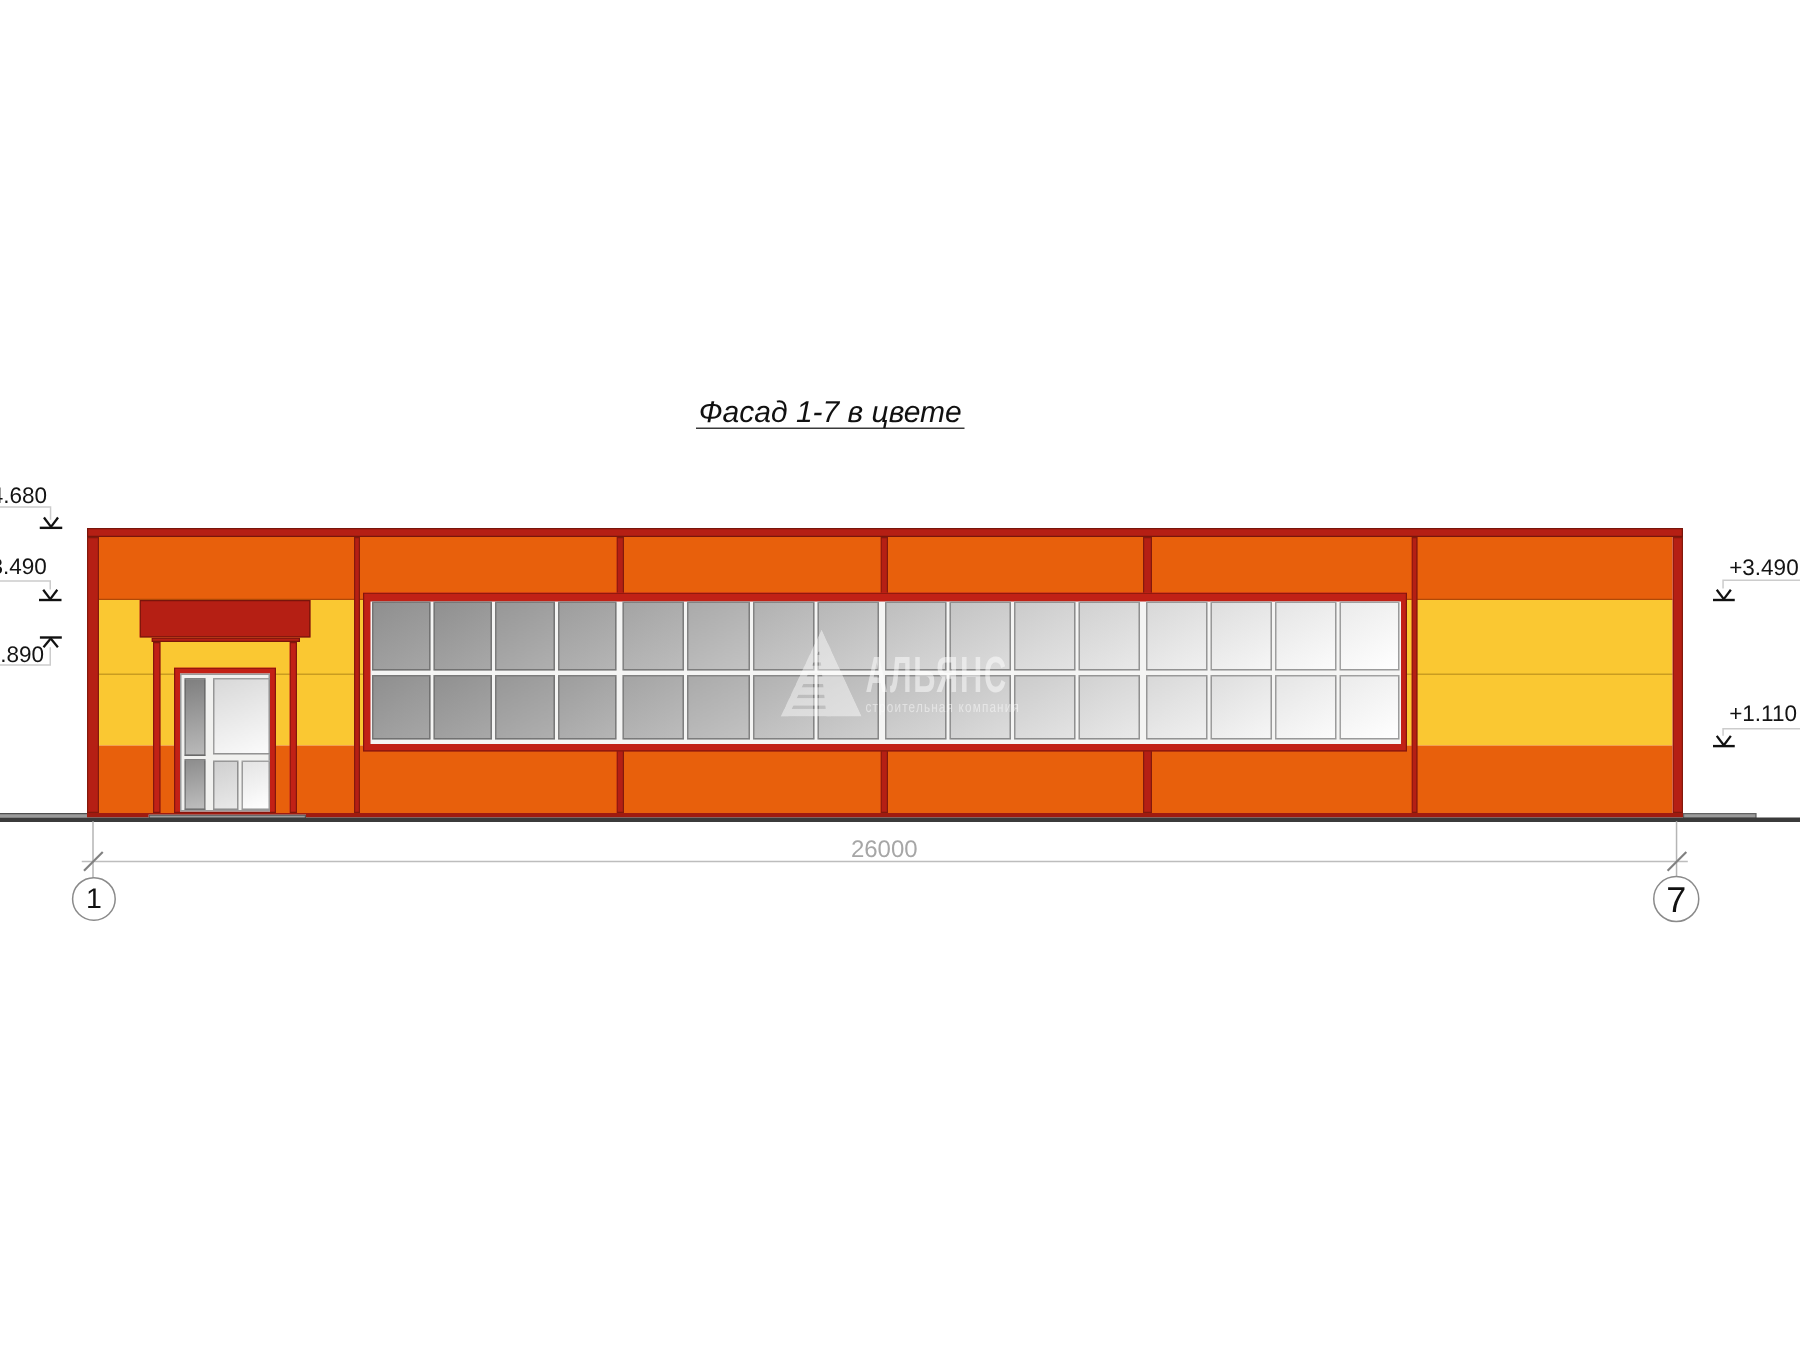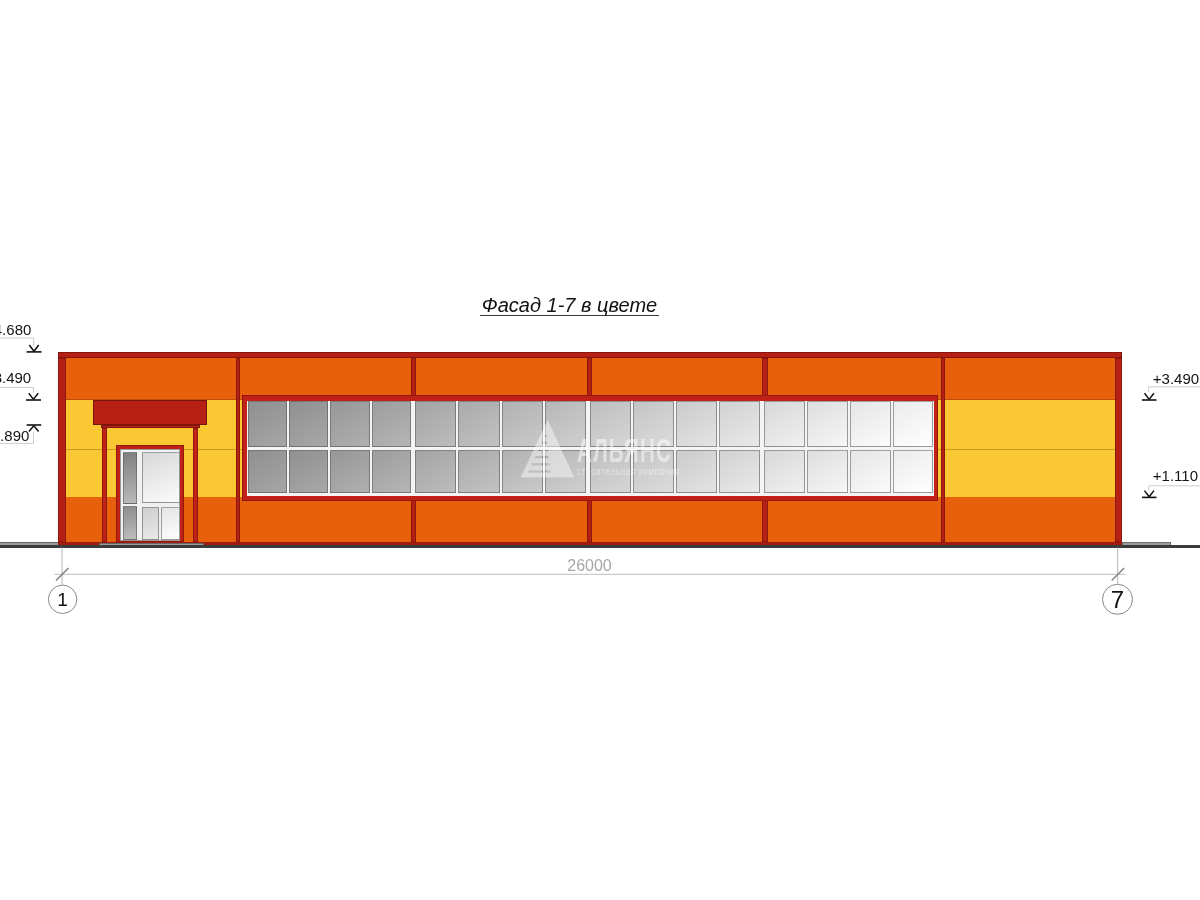--- a/index.html
+++ b/index.html
@@ -32,22 +32,22 @@
   .g13{background:linear-gradient(150deg,#d8d8d8,#f0f0f0);}
   .g14{background:linear-gradient(150deg,#dedede,#f6f6f6);}
   .g15{background:linear-gradient(150deg,#e5e5e5,#fbfbfb);}
   .g16{background:linear-gradient(150deg,#ebebeb,#ffffff);}
   .sect{display:grid;grid-template-rows:46.3px 42.7px;grid-auto-flow:column;
         grid-row-gap:3px;grid-column-gap:2.2px;}
 </style>
 </head>
 <body>
 
-<div class="abs" style="left:464px;top:294px;width:179px;height:21px;line-height:23.6px;text-align:center;
-     font-style:italic;font-size:20px;color:#111;border-bottom:1.4px solid #3a3a3a;margin-left:16px;">Фасад 1-7 в цвете</div>
+<div class="abs" style="left:464px;top:264px;width:179px;height:21px;line-height:23.6px;text-align:center;
+     font-style:italic;font-size:20px;color:#111;border-bottom:1.4px solid #3a3a3a;">Фасад 1-7 в цвете</div>
 
 <div class="abs" style="left:57.5px;top:352px;width:1064.5px;height:6px;background:var(--dred);
      box-shadow:inset 0 0 0 0.8px rgba(80,15,5,.6);"></div>
 
 <div class="abs" style="left:65.5px;top:358px;width:1049px;height:42px;background:var(--orange);
      box-shadow:inset 0 -0.8px 0 rgba(120,50,0,.5);"></div>
 
 <div class="abs" style="left:65.5px;top:400px;width:1049px;height:97px;background:var(--yellow);"></div>
 
 <div class="abs" style="left:65.5px;top:448.6px;width:1049px;height:1px;background:rgba(160,120,20,.55);"></div>

